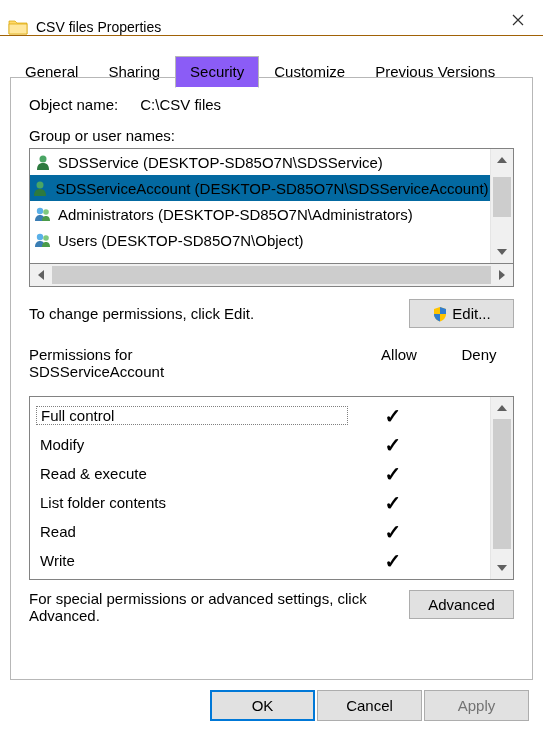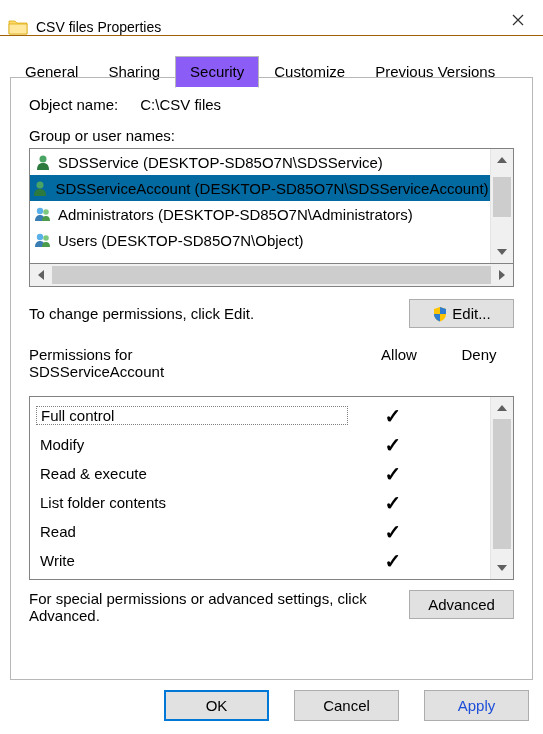--- a/index.html
+++ b/index.html
@@ -35,21 +35,21 @@
 .vscroll .arrow { height: 22px; display: flex; align-items: center; justify-content: center; }
 .vscroll .track { flex: 1; background: #f0f0f0; position: relative; }
 .vscroll .thumb { position: absolute; left: 2px; right: 2px; top: 6px; height: 40px; background: #cdcdcd; }
 .hscroll { border: 1px solid #828282; border-top: none; height: 23px; background: #f0f0f0; display: flex; }
 .hscroll .arrow { width: 22px; display: flex; align-items: center; justify-content: center; }
 .hscroll .track { flex: 1; background: #cdcdcd; margin: 2px 0; }
 
 .edit-row { display: flex; align-items: center; margin-top: 12px; }
 .edit-row .txt { flex: 1; }
 .btn { border: 1px solid #adadad; background: #e1e1e1; padding: 5px 0; min-width: 105px; text-align: center; font-size: 15px; display: inline-flex; align-items: center; justify-content: center; gap: 4px; }
-.btn.disabled { color: #1d4ed8; }
+.btn.disabled { color: #737373; }
 .btn.primary { border: 2px solid #0078d7; background: #e1e1e1; }
 
 .shield { width: 16px; height: 16px; }
 
 
 .perm-header { display: flex; margin-top: 18px; }
 .perm-header .pname { flex: 1; }
 .perm-header .col { width: 90px; text-align: center; }
 .perm-header .col.deny { width: 70px; }
 
@@ -60,21 +60,21 @@
 .perm-row .plabel { flex: 1; padding-left: 4px; }
 .perm-row.first .plabel { border: 1px dotted #808080; }
 .perm-row .allow { width: 90px; text-align: center; }
 .perm-row .deny { width: 46px; }
 .check { font-weight: bold; font-size: 20px; line-height: 1; }
 
 .adv-row { display: flex; margin-top: 10px; gap: 22px; align-items: flex-start; }
 .adv-row .txt { flex: 1; }
 
 
-.bottom { display: flex; justify-content: flex-end; gap: 25px; padding: 0 14px 14px 0; }
+.bottom { display: flex; justify-content: flex-end; gap: 2px; padding: 0 14px 14px 0; }
 
 svg { display: block; }
 </style>
 </head>
 <body>
 
 <div class="titlebar">
   <svg class="folder-icon" viewBox="0 0 20 16">
     <path d="M1 2 L7 2 L9 4 L19 4 L19 15 L1 15 Z" fill="#ffd96a" stroke="#d9a400" stroke-width="0.7"></path>
     <path d="M1 5 L19 5 L19 15 L1 15 Z" fill="#ffe79c" stroke="#d9a400" stroke-width="0.7"></path>

